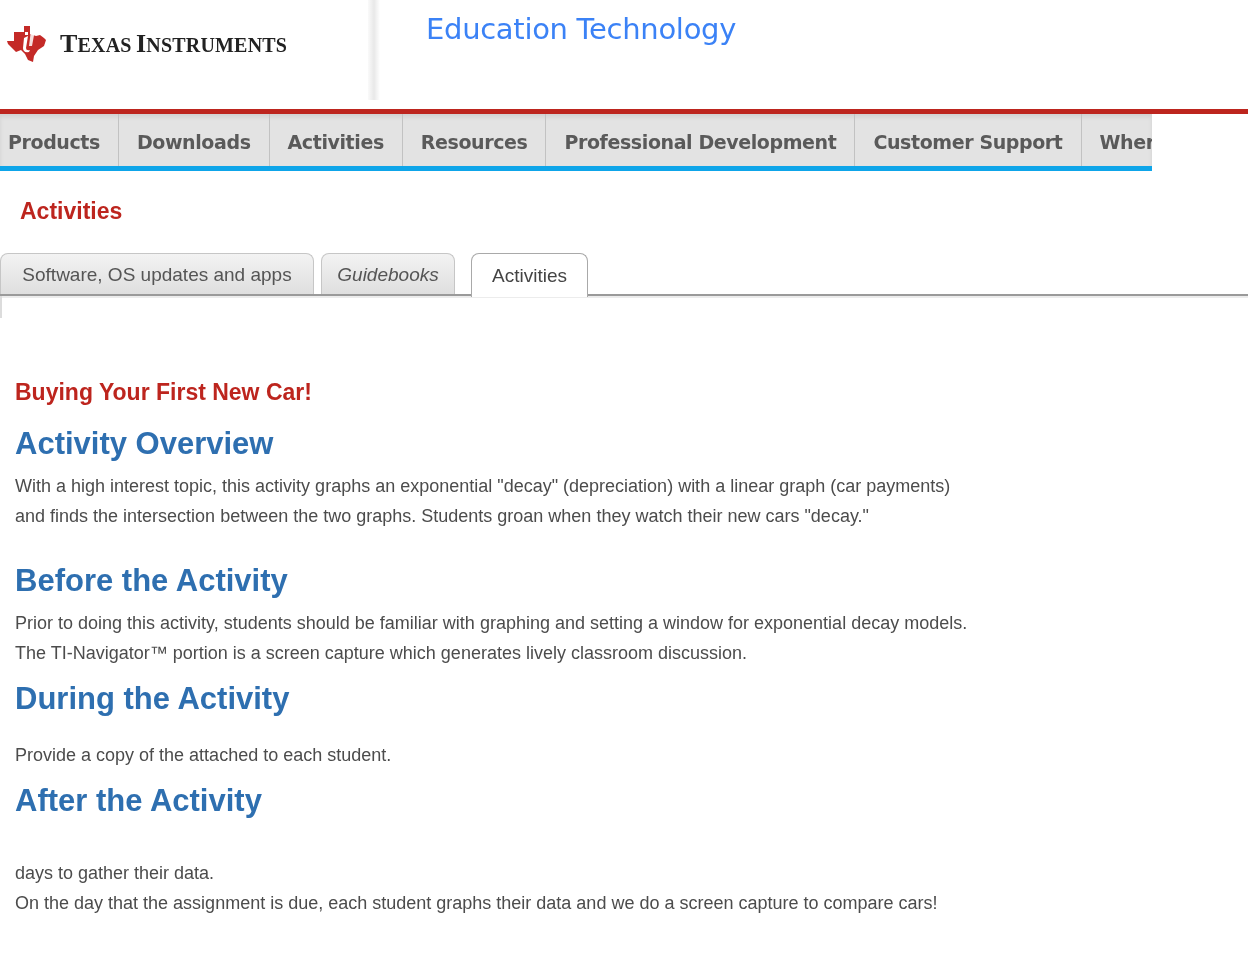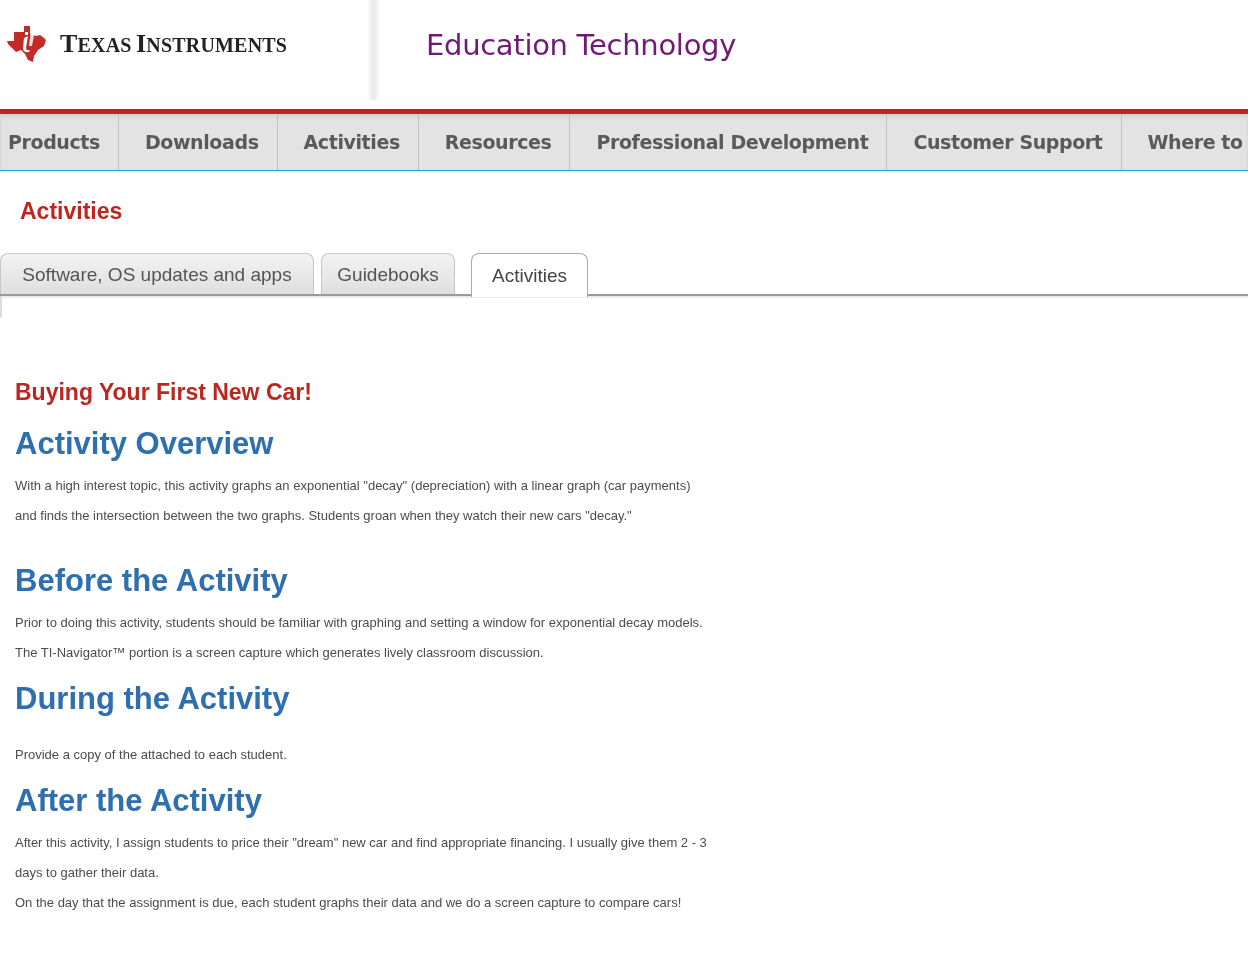--- a/index.html
+++ b/index.html
@@ -8,28 +8,28 @@
 
   
   .header { position: absolute; left: 0; top: 0; width: 1248px; height: 122px; background: #fff; text-align: right; }
   .logo { position: absolute; left: 6px; top: 24px; display: flex; align-items: center; }
   .logo-icon { width: 42px; height: 40px; display: block; }
   .logo-text { margin-left: 12px; font-family: "Liberation Serif", serif; font-weight: bold; color: #222; letter-spacing: 0.2px; white-space: nowrap; }
   .logo-text .big { font-size: 26px; }
   .logo-text .small { font-size: 20px; }
   .logo-divider { position: absolute; left: 368px; top: 0; width: 12px; height: 100px;
     background: linear-gradient(to right, rgba(0,0,0,0.02), rgba(0,0,0,0.09), rgba(0,0,0,0.0)); }
-  .site-title { position: absolute; left: 426px; top: 28px; font-size: 29px; color: #701a75; font-family: "DejaVu Sans", sans-serif; letter-spacing: -0.3px; }
+  .site-title { position: absolute; left: 426px; top: 12px; font-size: 29px; color: #3b82f6; font-family: "DejaVu Sans", sans-serif; letter-spacing: -0.3px; }
 
   .red-bar { position: absolute; left: 0; top: 109px; width: 1248px; height: 5px; background: #bd251e; }
 
   
-  .nav { position: absolute; left: 0; top: 114px; width: 1248px; height: 57px; background: #e3e3e3;
-    border-bottom: 1px solid #0ea5e9; display: flex; overflow: hidden;
-    box-shadow: inset 0 3px 4px rgba(0,0,0,0.08); gap: 8px; }
+  .nav { position: absolute; left: 0; top: 114px; width: 1152px; height: 57px; background: #e3e3e3;
+    border-bottom: 5px solid #0ea5e9; display: flex; overflow: hidden;
+    box-shadow: inset 0 3px 4px rgba(0,0,0,0.08); }
   .nav-item { height: 56px; display: flex; align-items: center; padding: 0 18px; font-family: "DejaVu Sans", sans-serif;
     font-weight: bold; font-size: 19px; color: #5a5a5a; border-right: 1px solid #c2c2c2; white-space: nowrap; letter-spacing: -0.4px; cursor: pointer; }
   .nav-item:first-child { padding-left: 8px; }
 
   
   .page-heading { position: absolute; left: 20px; top: 198px; font-size: 23px; font-weight: bold; color: #bd251e; }
 
   
   .tabs { position: absolute; left: 0; top: 253px; width: 1248px; height: 43px; }
   .tabs-line { position: absolute; left: 0; top: 294px; width: 1248px; height: 2px; background: #9a9a9a; }
@@ -37,21 +37,21 @@
   .tab { position: absolute; top: 0; height: 42px; border: 1px solid #c6c6c6; border-bottom: none;
     border-radius: 8px 8px 0 0; background: linear-gradient(to bottom, #f3f3f3, #dedede);
     font-size: 19px; color: #555; display: flex; align-items: center; justify-content: center; cursor: pointer; white-space: nowrap; }
   .tab.active { background: #fff; border-color: #a9a9a9; height: 44px; z-index: 2; color: #444; }
   .tab-left-border { position: absolute; left: 0; top: 296px; width: 2px; height: 22px; background: #dcdcdc; }
 
   
   .content { position: absolute; left: 15px; top: 376px; width: 1200px; }
   .activity-title { font-size: 23px; font-weight: bold; color: #bd251e; line-height: 32px; margin-bottom: 21px; }
   .section-heading { font-size: 31px; font-weight: bold; color: #2e6fb0; line-height: 30px; margin-bottom: 12px; }
-  .para { font-size: 13px; line-height: 30px; color: #4c4c4c; }
+  .para { font-size: 18px; line-height: 30px; color: #4c4c4c; }
   .sec { margin-bottom: 0; }
   .sec-overview .para { margin-bottom: 35px; }
   .sec-before .para { margin-bottom: 16px; }
   .sec-during .para { margin-bottom: 16px; margin-top: 26px; }
 </style>
 </head>
 <body>
 
 <div class="header">
   <div class="logo">
@@ -79,21 +79,21 @@
   <div class="nav-item">Professional Development</div>
   <div class="nav-item">Customer Support</div>
   <div class="nav-item">Where to Buy</div>
 
 </nav>
 
 <h1 class="page-heading">Activities</h1>
 
 <div class="tabs">
   <div class="tab" style="left:0; width:314px;">Software, OS updates and apps</div>
-  <div class="tab" style="left:321px; width:134px;">Guidebooks</div>
+  <div class="tab" style="left:321px; width:134px;font-style:italic;">Guidebooks</div>
   <div class="tab active" style="left:471px; width:117px;">Activities</div>
 </div>
 <div class="tabs-line"></div>
 <div class="tabs-line-shadow"></div>
 <div class="tab-left-border"></div>
 
 <main class="content">
   <h2 class="activity-title">Buying Your First New Car!</h2>
 
   <section class="sec sec-overview">
@@ -115,18 +115,18 @@
   <section class="sec sec-during">
     <h3 class="section-heading">During the Activity</h3>
     <p class="para">
       <span>Provide a copy of the attached to each student.</span>
     </p>
   </section>
 
   <section class="sec sec-after">
     <h3 class="section-heading">After the Activity</h3>
     <p class="para">
-      <span>After this activity, I assign students to price their "dream" new car and find appropriate financing. I usually give them 2 - 3</span><br>
+      <br>
       <span>days to gather their data.</span><br>
       <span>On the day that the assignment is due, each student graphs their data and we do a screen capture to compare cars!</span>
     </p>
   </section>
 </main>
 
 </body></html>

